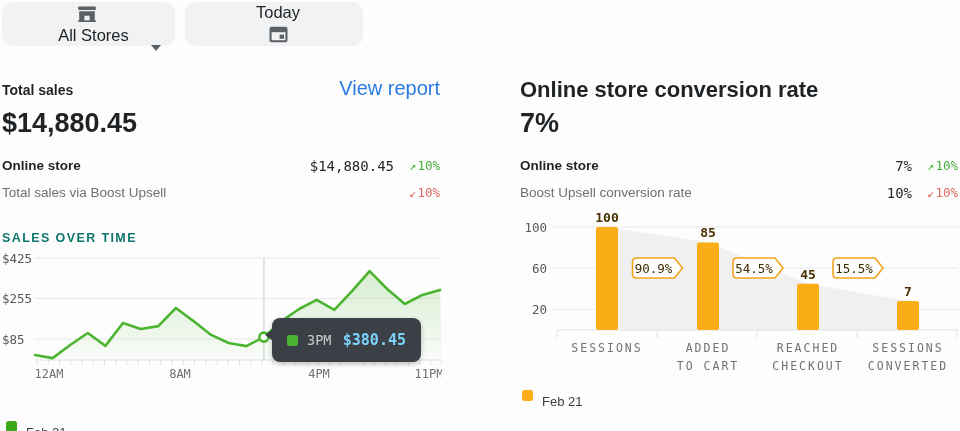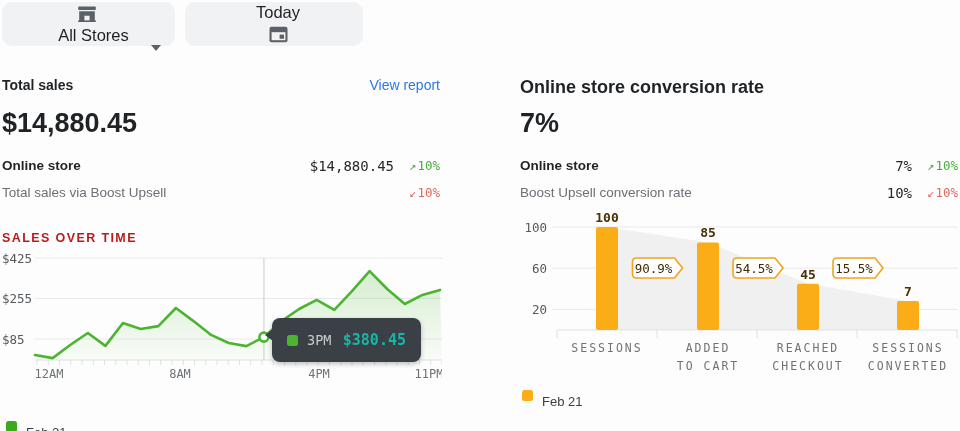--- a/index.html
+++ b/index.html
@@ -15,44 +15,44 @@
   .date-btn .lbl{margin-left:0;}
   .caret{width:0;height:0;border-left:5.5px solid transparent;border-right:5.5px solid transparent;
     border-top:6.5px solid #5b6166;margin-left:auto;}
   .icn{flex:0 0 auto;}
   
   .cols{display:flex;margin-left:2px;}
   .col-left{width:438px;}
   .col-right{width:438px;margin-left:80px;}
   .panel-head{display:flex;align-items:baseline;justify-content:space-between;margin-top:31px;height:22px;}
   .panel-title{font-size:14px;font-weight:700;color:#1f2326;}
-  .panel-title.sm{font-size:18px;}
-  .view-report{font-size:14px;color:#2a7ae2;text-decoration:none;cursor:pointer;}
+  .panel-title.sm{font-size:22px;}
+  .view-report{font-size:20px;color:#2a7ae2;text-decoration:none;cursor:pointer;}
   .big-value{font-size:27px;font-weight:700;color:#1f2326;margin-top:9px;height:31px;}
   .rows{margin-top:13px;}
   .metric-row{display:flex;align-items:center;height:27px;font-size:13.5px;}
   .metric-label{flex:1;color:#6b7076;}
   .metric-label.bold{color:#1f2326;font-weight:700;}
   .metric-value{width:130px;text-align:right;font-size:14px;color:#26292c;}
   .metric-delta{width:46px;text-align:right;font-size:12.5px;}
   .metric-delta .arr{font-size:12px;margin-right:1px;}
   .delta-up{color:#47ad3c;}
   .delta-down{color:#e0695f;}
-  .section-title{margin-top:25px;font-size:12.5px;font-weight:700;letter-spacing:1.4px;color:#b91c1c;height:16px;}
+  .section-title{margin-top:25px;font-size:12.5px;font-weight:700;letter-spacing:1.4px;color:#0f766e;height:16px;}
   
   .chart-wrap{position:relative;width:440px;height:132px;margin-top:3px;}
   .chart-wrap svg{position:absolute;left:0;top:0;}
   .funnel-wrap{position:relative;width:440px;height:167px;margin-top:1px;}
   .tooltip{position:absolute;left:270px;top:68px;width:149px;height:44px;background:#3a4046;border-radius:8px;
     display:flex;align-items:center;padding:0 15px;box-sizing:border-box;box-shadow:0 2px 5px rgba(0,0,0,.25);}
   .tooltip:before{content:"";position:absolute;left:-7px;top:11px;width:0;height:0;
     border-top:6px solid transparent;border-bottom:6px solid transparent;border-right:8px solid #3a4046;}
   .tooltip .sq{width:11px;height:11px;border-radius:2.5px;background:#4cb62c;margin-right:9px;}
   .tooltip .t{font-size:13.5px;color:#c7cbce;}
-  .tooltip .v{margin-left:auto;font-size:15px;font-weight:700;color:#14b8a6;}
+  .tooltip .v{margin-left:auto;font-size:15px;font-weight:700;color:#7dd3fc;}
   
   .legend{display:flex;align-items:center;margin-left:4px;}
   .legend .sq{width:11px;height:11px;border-radius:2.5px;margin-right:9px;}
   .legend .txt{font-size:13px;color:#3c4043;margin-top:12px;}
   .legend-left{margin-top:31px;}
   .legend-right{margin-top:8px;margin-left:2px;}
 </style>
 </head>
 <body>
 

